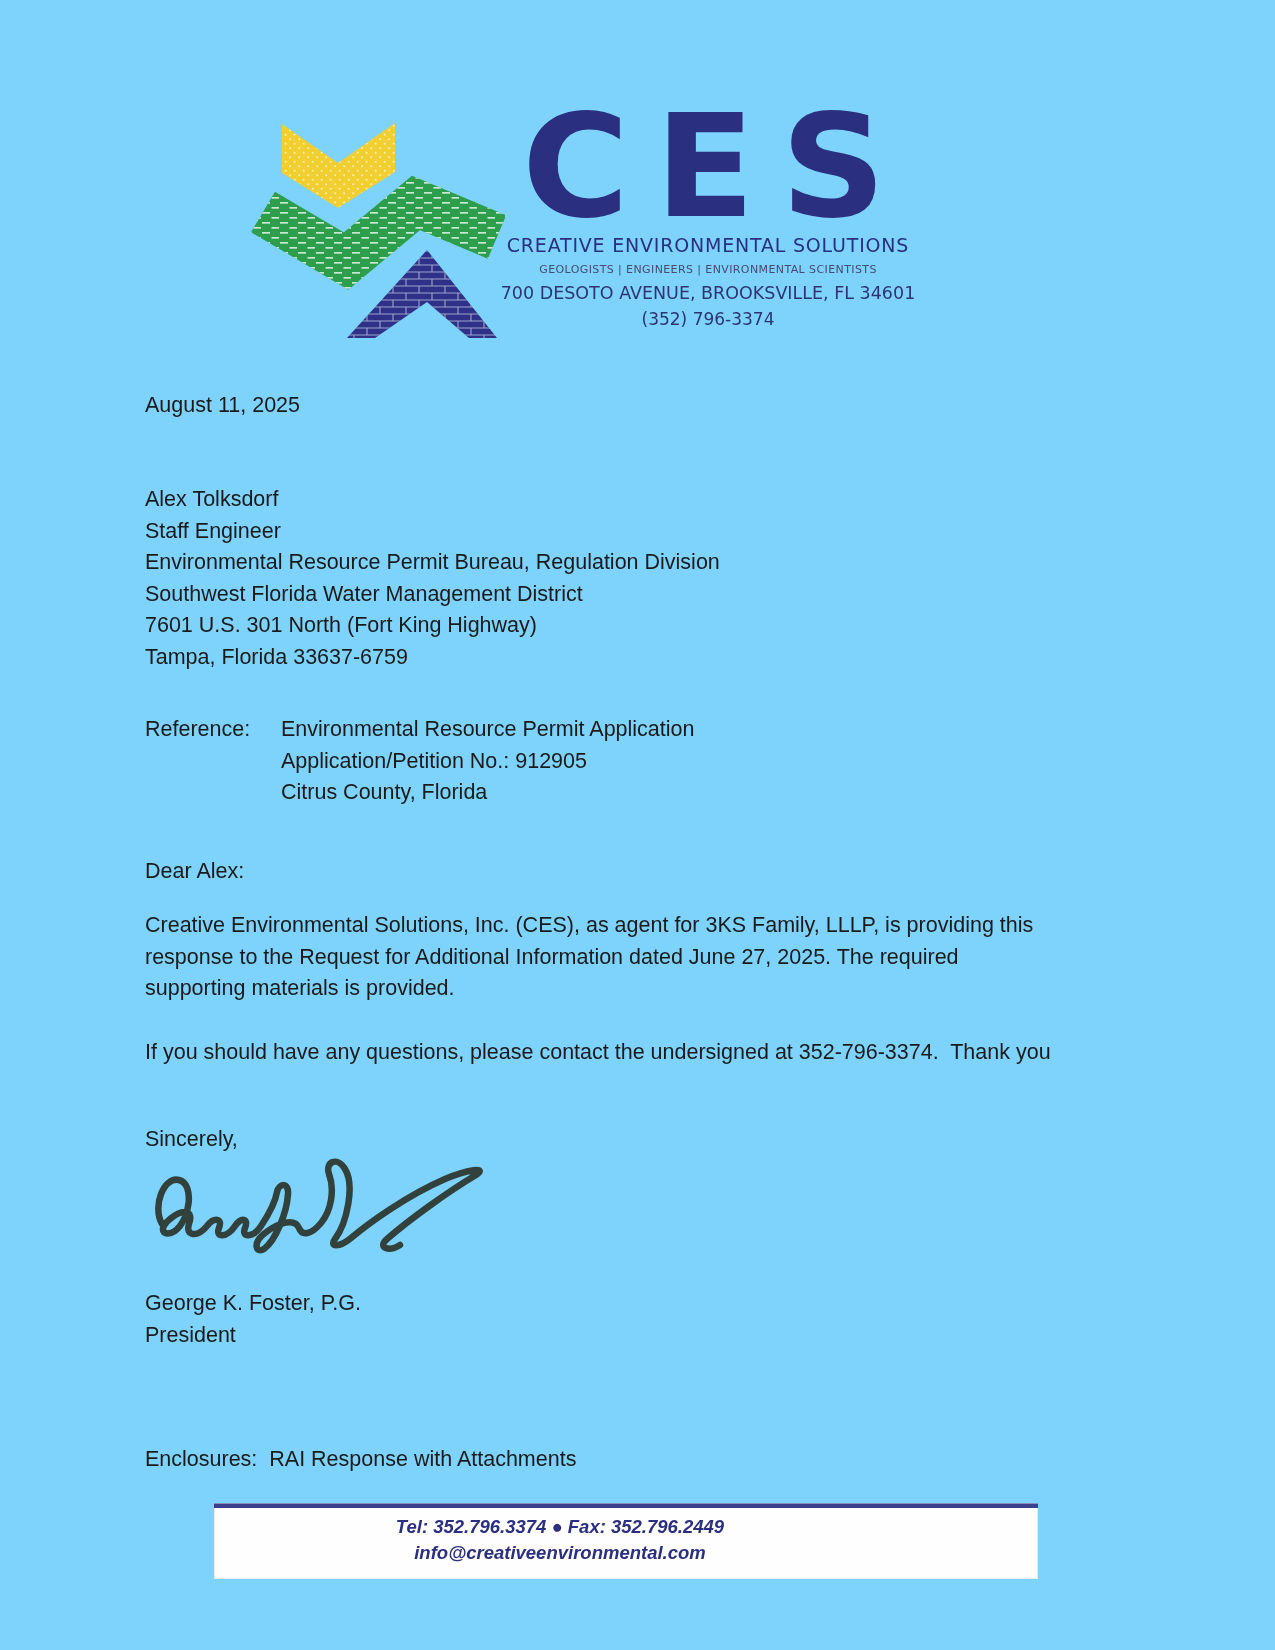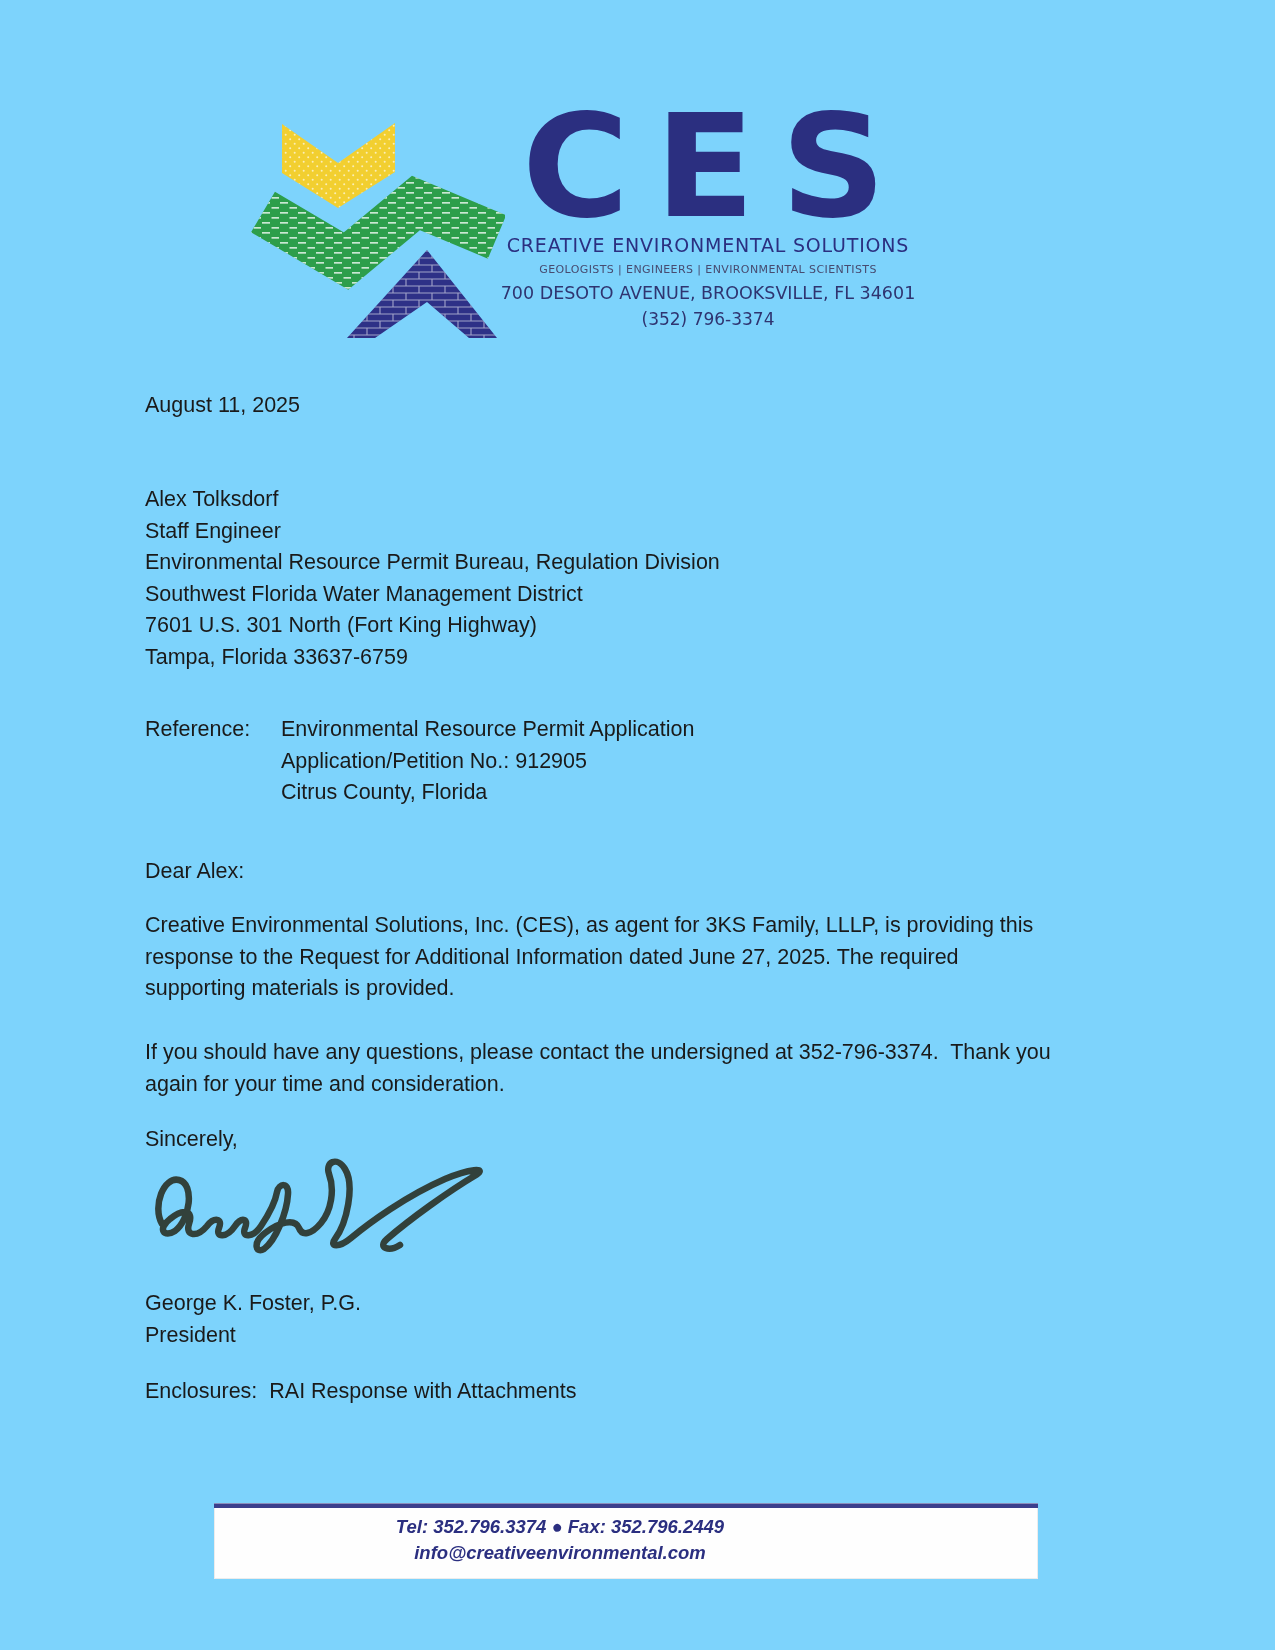--- a/index.html
+++ b/index.html
@@ -167,35 +167,34 @@
   <div class="abs body-text" style="top:856px">Dear Alex:</div>
 
   <div class="abs body-text" style="top:910px">
     <div class="line">Creative Environmental Solutions, Inc. (CES), as agent for 3KS Family, LLLP, is providing this</div>
     <div class="line">response to the Request for Additional Information dated June 27, 2025. The required</div>
     <div class="line">supporting materials is provided.</div>
   </div>
 
   <div class="abs body-text" style="top:1037px">
     <div class="line">If you should have any questions, please contact the undersigned at 352-796-3374.  Thank you</div>
-    <div class="line">again for your time and consideration.</div>
   </div>
 
   <div class="abs body-text" style="top:1124px">Sincerely,</div>
 
   <svg class="abs signature-svg" viewBox="0 0 372 108" aria-hidden="true">
     <path d="M14,78 C4,60 16,30 31,34 C47,38 42,74 27,85 C16,92 9,83 22,73 C35,62 46,64 41,78 C37,90 49,92 59,80 C66,71 75,72 71,82 C67,92 79,92 87,80 C93,71 101,72 97,82 C93,92 105,92 113,80 C119,71 127,58 129,46 C131,37 141,36 140,48 C139,66 128,94 116,103 C108,108 104,97 117,87 C131,76 147,72 151,82 C154,90 163,89 173,77 C183,65 187,44 181,28 C177,16 189,10 197,23 C207,39 199,77 187,93 C181,101 191,102 203,92 C221,77 258,50 297,33 C321,23 340,21 328,29 C301,45 262,73 239,93 C229,102 241,106 252,99" fill="none" stroke="#32413b" stroke-width="6.5" stroke-linecap="round" stroke-linejoin="round"></path>
   </svg>
 
   <div class="abs body-text" style="top:1288px">
     <div class="line">George K. Foster, P.G.</div>
     <div class="line">President</div>
   </div>
 
-  <div class="abs body-text line" style="top:1376px">Enclosures:  RAI Response with Attachments</div>
+  <div class="abs body-text line" style="top:1444px">Enclosures:  RAI Response with Attachments</div>
 
   <div class="abs footer-box"></div>
   <div class="abs footer-rule"></div>
   <div class="abs footer-text">
     <div>Tel: 352.796.3374 ● Fax: 352.796.2449</div>
     <div>info@creativeenvironmental.com</div>
   </div>
 
 </div>
 

